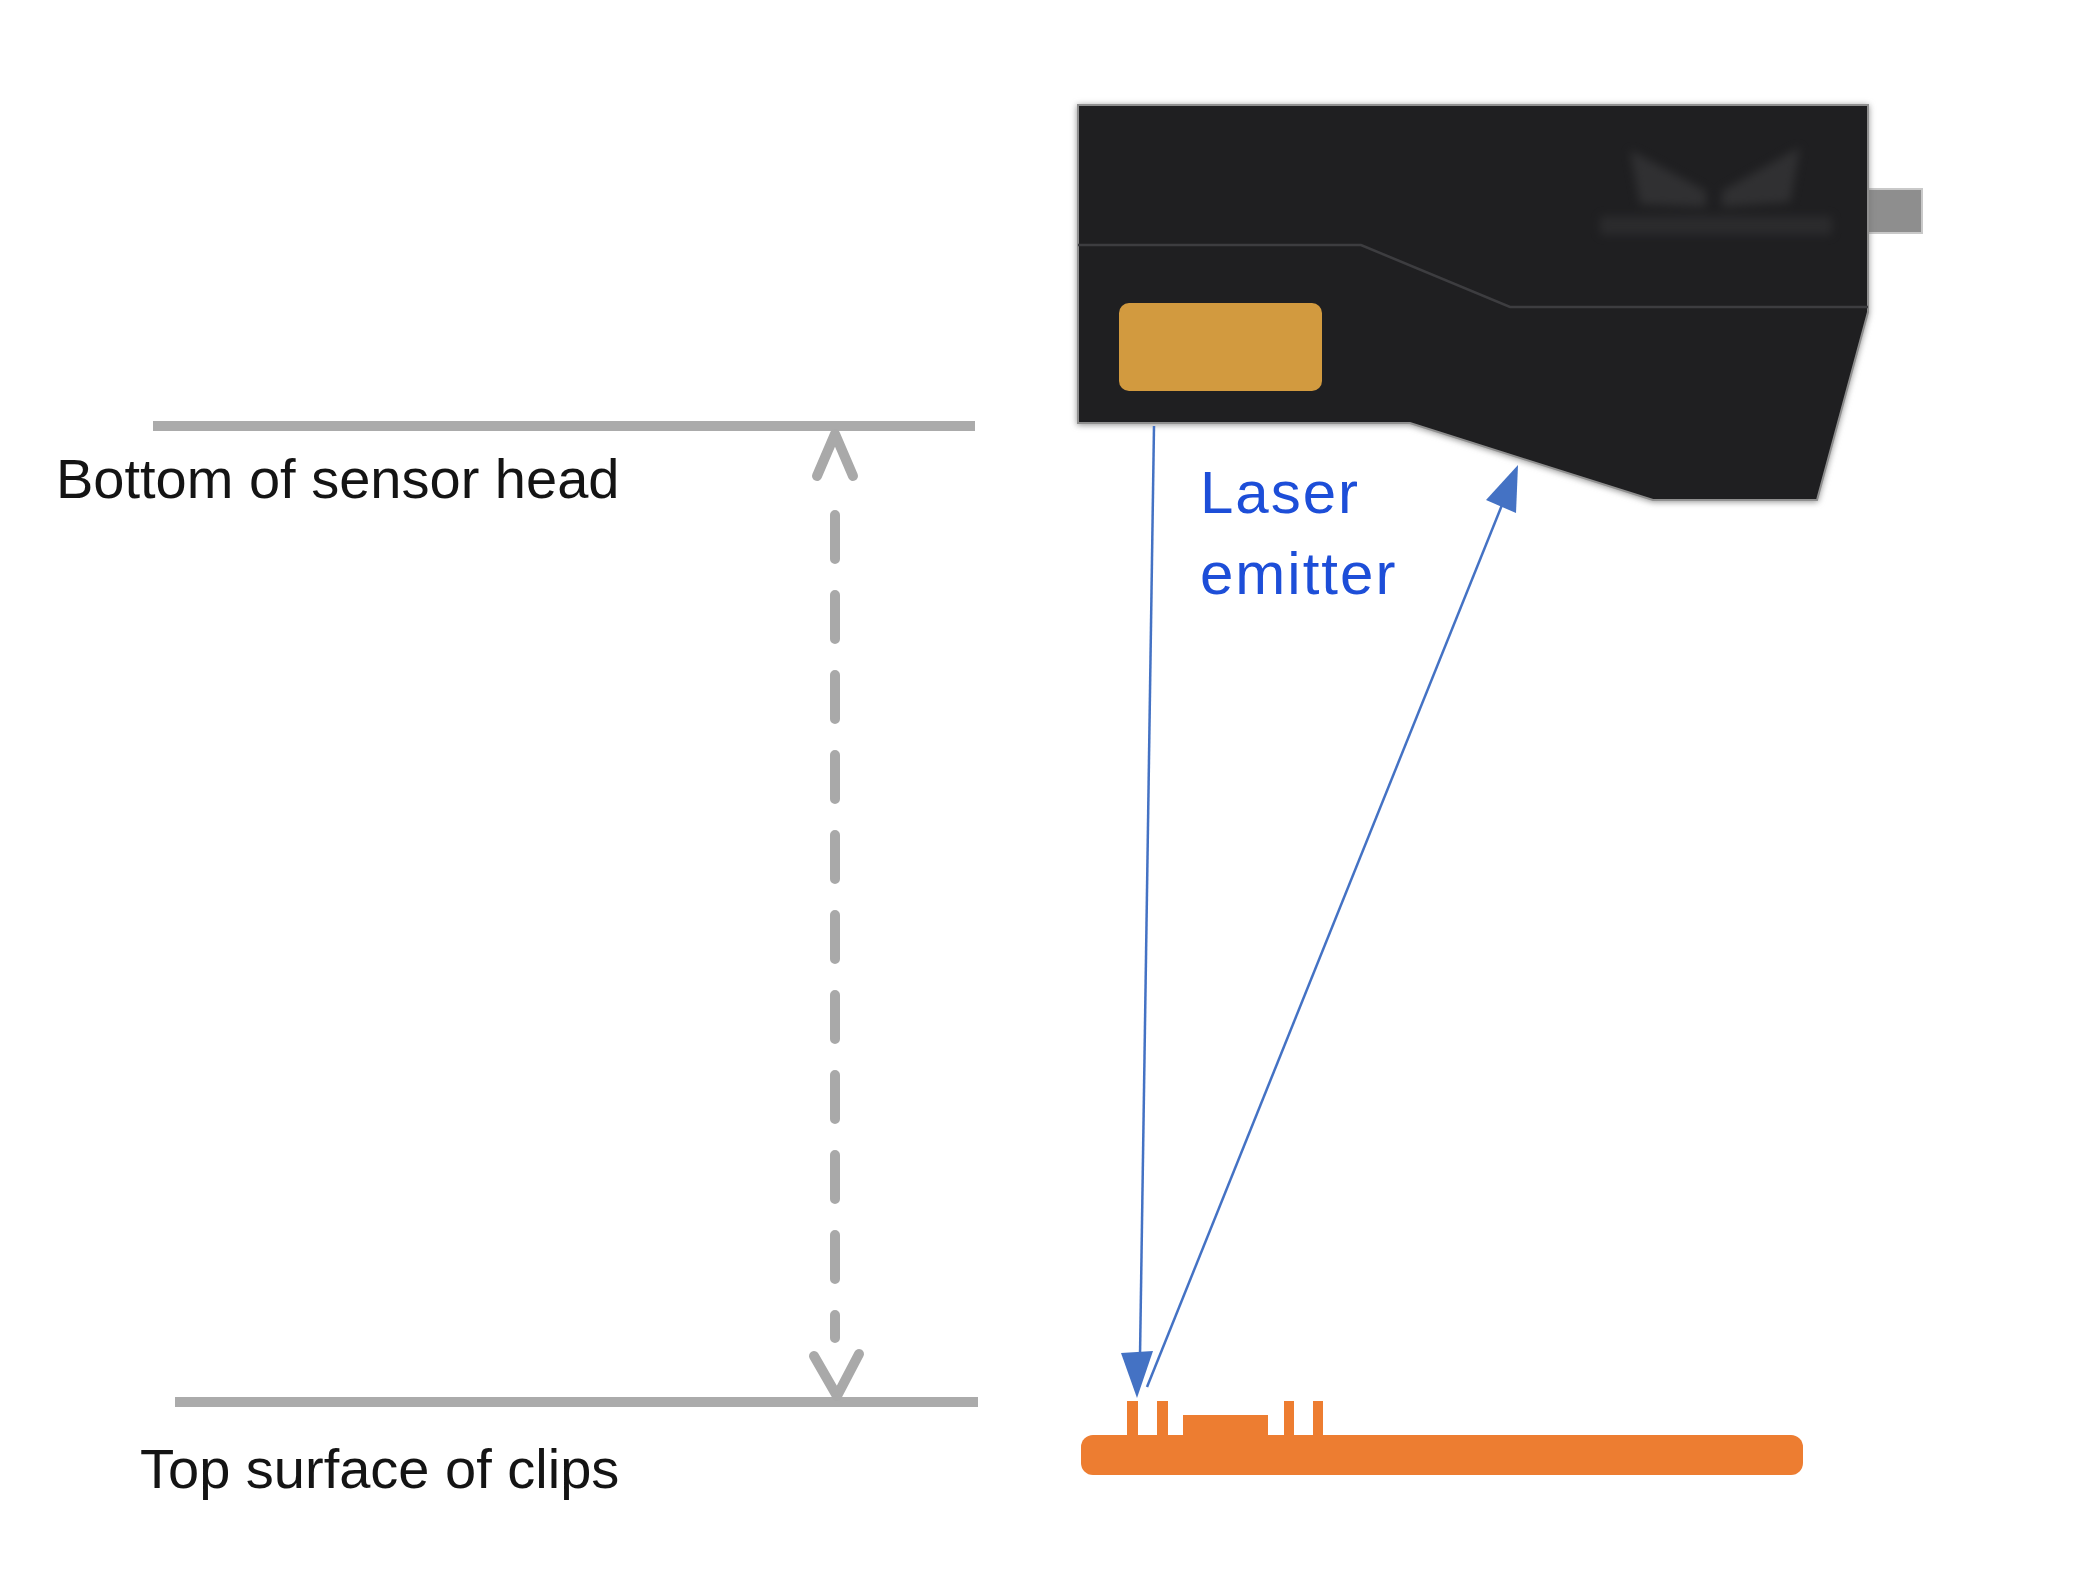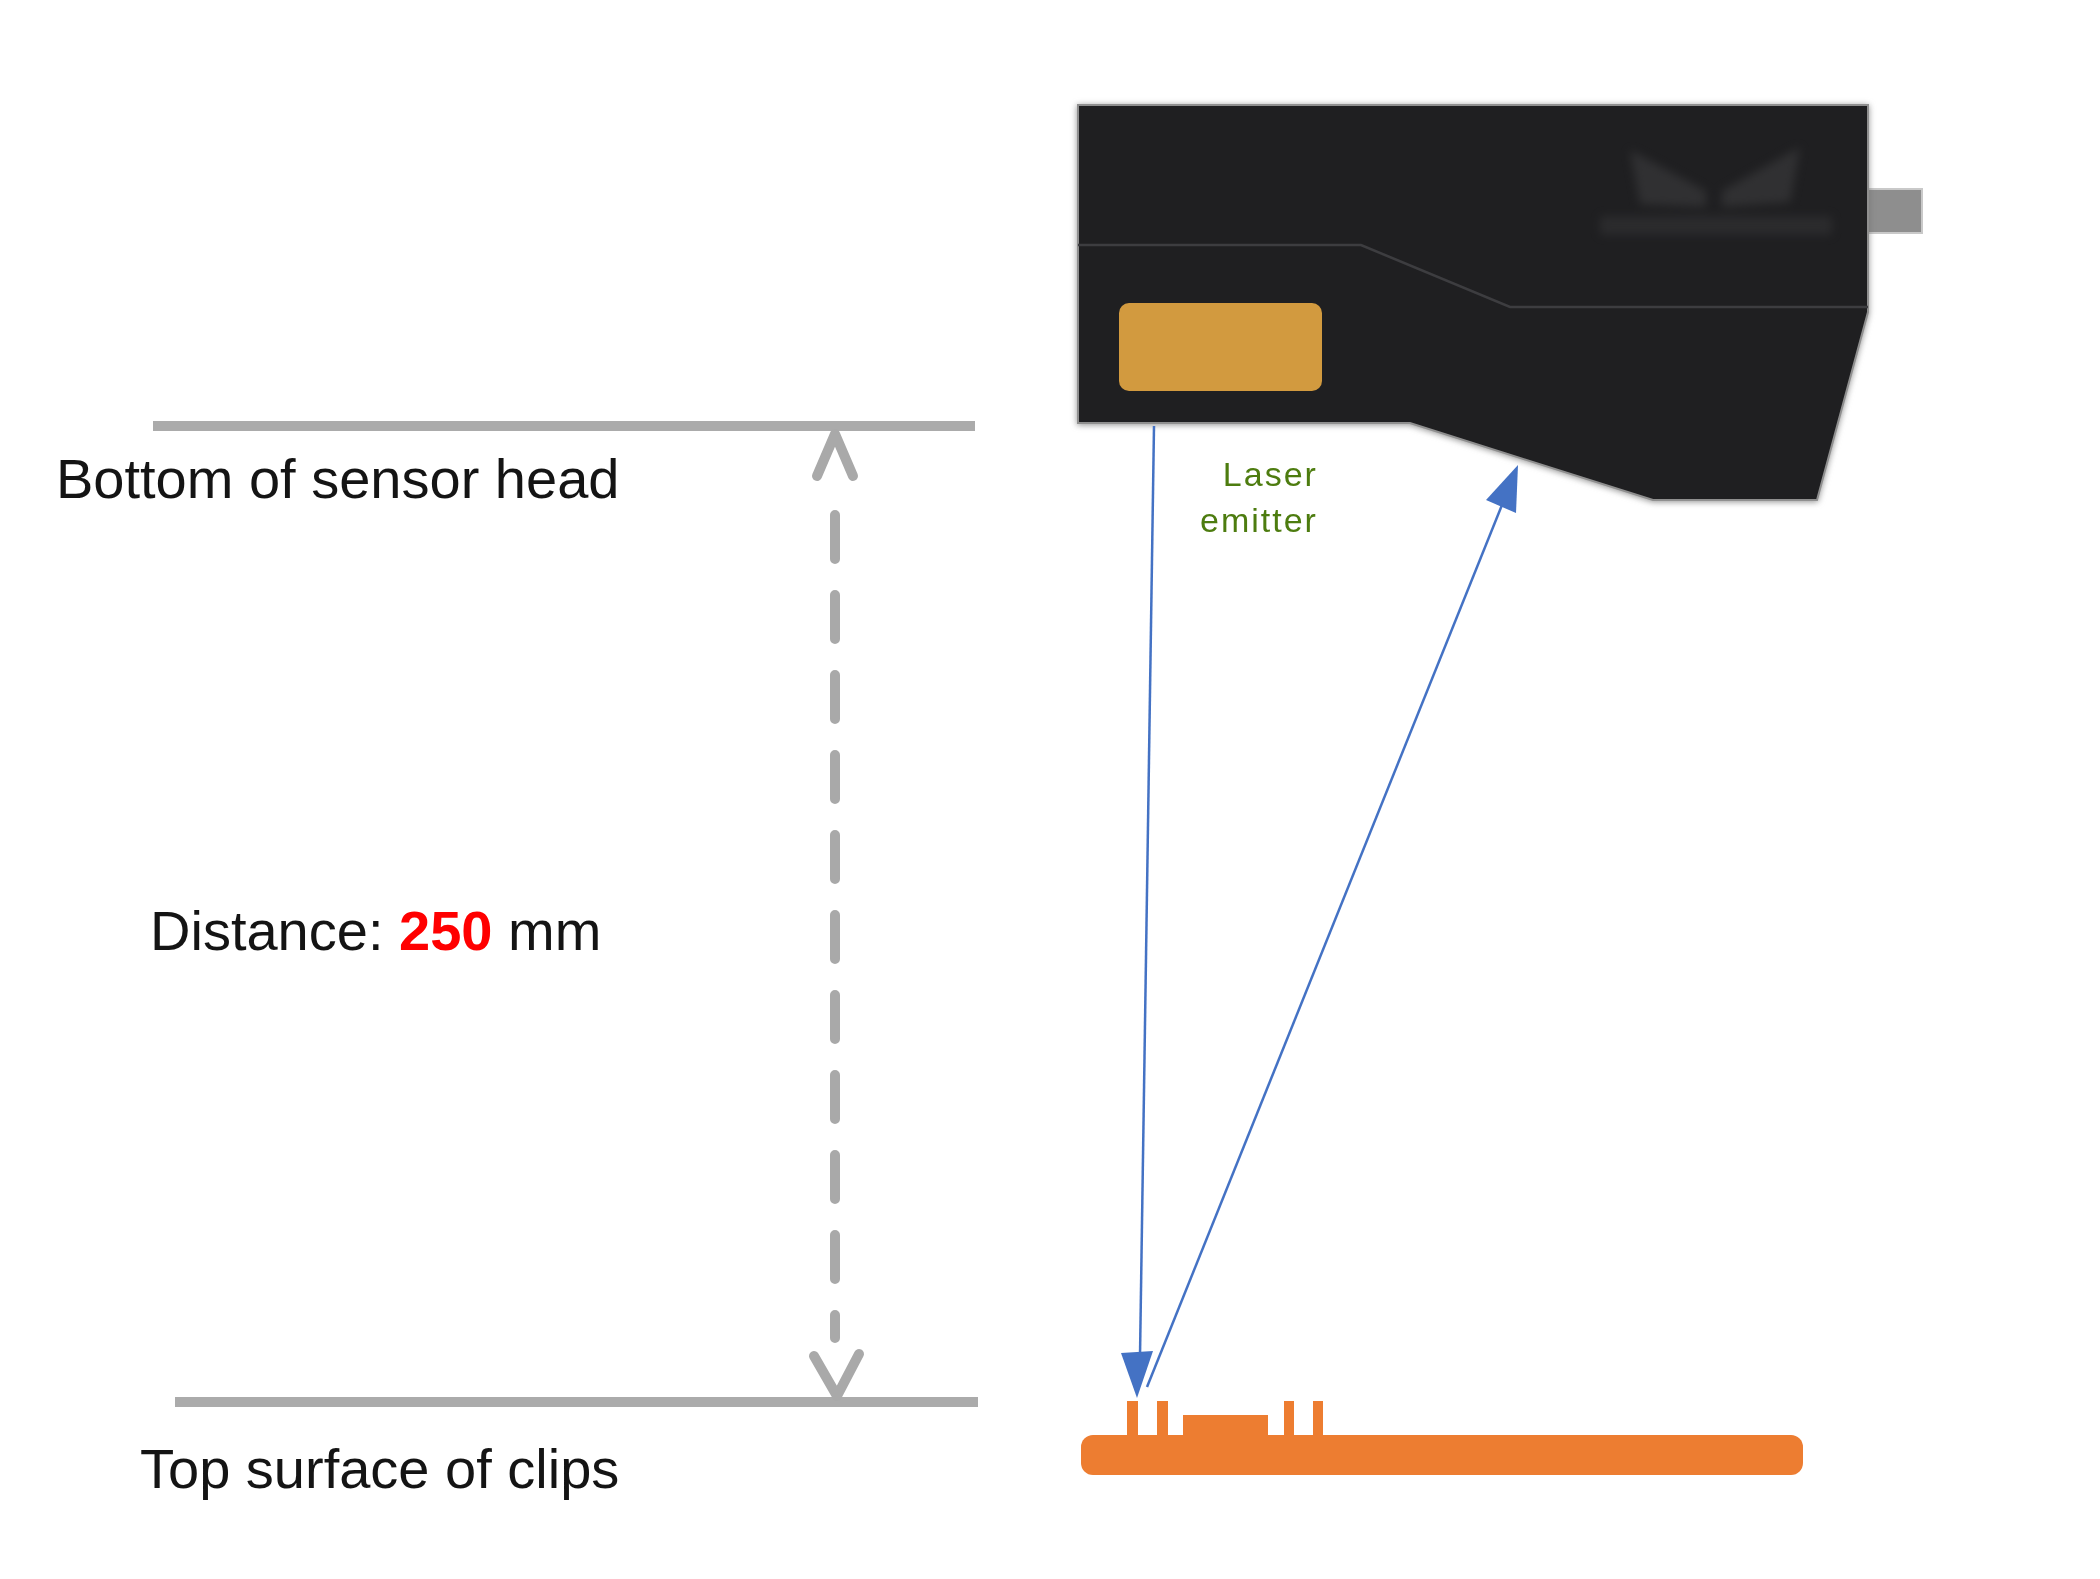--- a/index.html
+++ b/index.html
@@ -19,26 +19,25 @@
     font-size:56px;
     letter-spacing:0px;
     white-space:nowrap;
     line-height:1.1;
   }
   #label-bottom-sensor{left:56px;top:448px;}
   #label-distance{left:150px;top:900px;}
   #label-top-clips{left:140px;top:1438px;}
   #label-distance .dist-value{color:#FF0000;font-weight:bold;}
   .small-label{
-    color:#4d7c0f;
-    font-size:34px;
+    color:#1d4ed8;
+    font-size:60px;
     letter-spacing:2px;
     line-height:1.35;
     white-space:pre-line;
-    text-align:right;
   }
   #label-laser-emitter{left:1200px;top:452px;}
   #label-receiver-unit{left:1537px;top:538px;white-space:nowrap;}
   svg{position:absolute;left:0;top:0;}
   .device-shadow{filter:drop-shadow(0px 1px 3px rgba(110,110,110,0.75));}
   .logo-blur{filter:blur(5px);opacity:0.65;}
 </style>
 </head>
 <body>
 
@@ -85,23 +84,20 @@
       <rect x="1127" y="1401" width="11" height="36"></rect>
       <rect x="1157" y="1401" width="11" height="36"></rect>
       <rect x="1183" y="1415" width="85" height="22"></rect>
       <rect x="1284" y="1401" width="10" height="36"></rect>
       <rect x="1313" y="1401" width="10" height="36"></rect>
     </g>
   </svg>
 
   <div id="label-bottom-sensor" class="abs big-label">Bottom of sensor head</div>
 
-  <div id="label-distance" class="abs big-label">
-    <span>Distance:</span><span> </span><span class="dist-value">250</span><span> </span><span>mm</span>
-  </div>
 
   <div id="label-top-clips" class="abs big-label">Top surface of clips</div>
 
   <div id="label-laser-emitter" class="abs small-label">Laser
 emitter</div>
 
 
 </div>
 
 </body></html>

